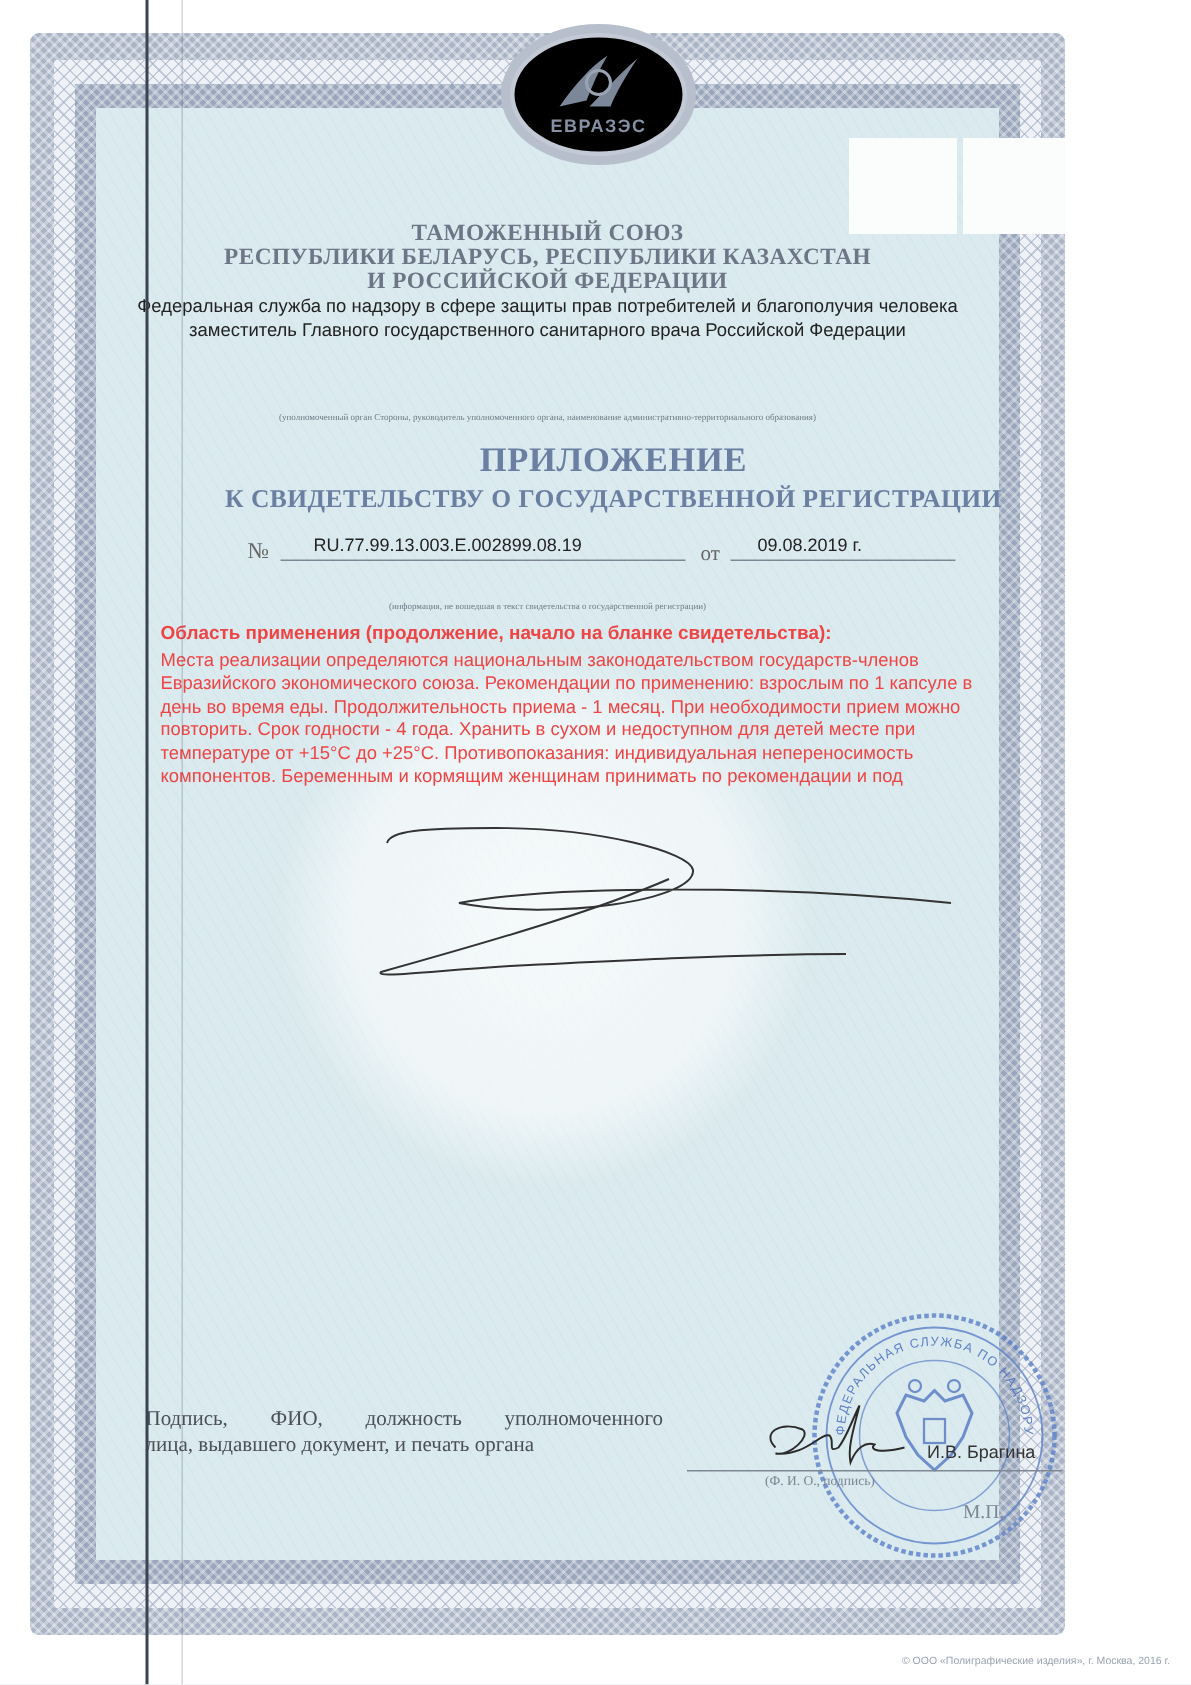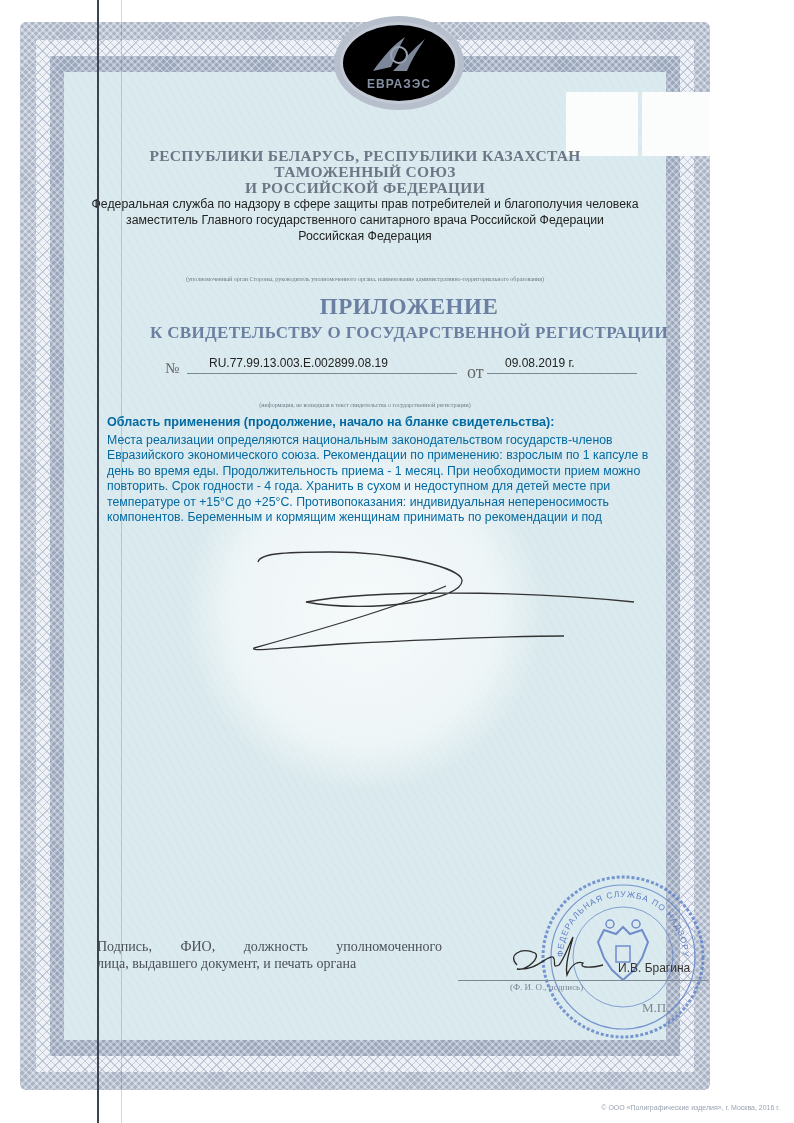--- a/index.html
+++ b/index.html
@@ -95,29 +95,29 @@
   .reg-no-sign {
     position: absolute; left: 0; top: 4px; font-family: "Liberation Serif", serif;
     font-size: 15px; color: #666;
   }
   .reg-line-1 {
     position: absolute; left: 22px; top: 17px; width: 270px; border-bottom: 1px solid #7e8794;
   }
   .reg-number { position: absolute; left: 44px; top: 0; font-size: 12px; }
   .reg-ot {
     position: absolute; left: 302px; top: 6px; font-family: "Liberation Serif", serif;
-    font-size: 18px; color: #666;
+    font-size: 14px; color: #666;
   }
   .reg-line-2 {
     position: absolute; left: 322px; top: 17px; width: 150px; border-bottom: 1px solid #7e8794;
   }
   .reg-date { position: absolute; left: 340px; top: 0; font-size: 12px; }
   .body-block {
     position: absolute; left: 107px; top: 414px; width: 590px;
-    font-family: "Liberation Sans", sans-serif; color: #0369a1;
+    font-family: "Liberation Sans", sans-serif; color: #ef4444;
   }
   .scope-heading { font-weight: bold; font-size: 12.6px; line-height: 17px; margin-bottom: 2px; }
   .scope-text { font-size: 12.3px; line-height: 15.4px; }
   .scope-text div { white-space: nowrap; }
   .scribble { position: absolute; left: 220px; top: 540px; }
   .signature-caption {
     position: absolute; left: 97px; top: 938px; width: 345px;
     font-family: "Liberation Serif", serif; font-size: 14px; line-height: 17px;
     color: #4a4f58; text-align: justify;
   }
@@ -158,26 +158,25 @@
 <div class="emblem">
   <svg width="60" height="46" viewBox="0 0 60 46">
     <path d="M4 40 C14 26 24 14 36 6 C30 16 26 26 22 36 Z" fill="#7c8799"></path>
     <path d="M24 40 C34 30 44 18 56 8 C48 20 42 30 38 40 Z" fill="#7c8799"></path>
     <circle cx="30" cy="24" r="8" fill="none" stroke="#9aa3b2" stroke-width="2"></circle>
   </svg>
   <div class="emblem-label">ЕВРАЗЭС</div>
 </div>
 
 <div class="header">
+  <div class="h-serif">ТАМОЖЕННЫЙ СОЮЗ</div>
   <div class="h-serif">РЕСПУБЛИКИ БЕЛАРУСЬ, РЕСПУБЛИКИ КАЗАХСТАН</div>
-  <div class="h-serif">ТАМОЖЕННЫЙ СОЮЗ</div>
   <div class="h-serif">И РОССИЙСКОЙ ФЕДЕРАЦИИ</div>
   <div class="h-sans wide">Федеральная служба по надзору в сфере защиты прав потребителей и благополучия человека</div>
   <div class="h-sans">заместитель Главного государственного санитарного врача Российской Федерации</div>
-  <div class="h-sans">Российская Федерация</div>
 </div>
 <div class="hint" style="top:276px;">(уполномоченный орган Стороны, руководитель уполномоченного органа, наименование административно-территориального образования)</div>
 
 <div class="title-block" style="top:294px;padding-left:12px;">
   <div class="title-1">ПРИЛОЖЕНИЕ</div>
   <div class="title-2">К СВИДЕТЕЛЬСТВУ О ГОСУДАРСТВЕННОЙ РЕГИСТРАЦИИ</div>
 </div>
 
 <div class="reg-row">
   <span class="reg-no-sign">№</span>

